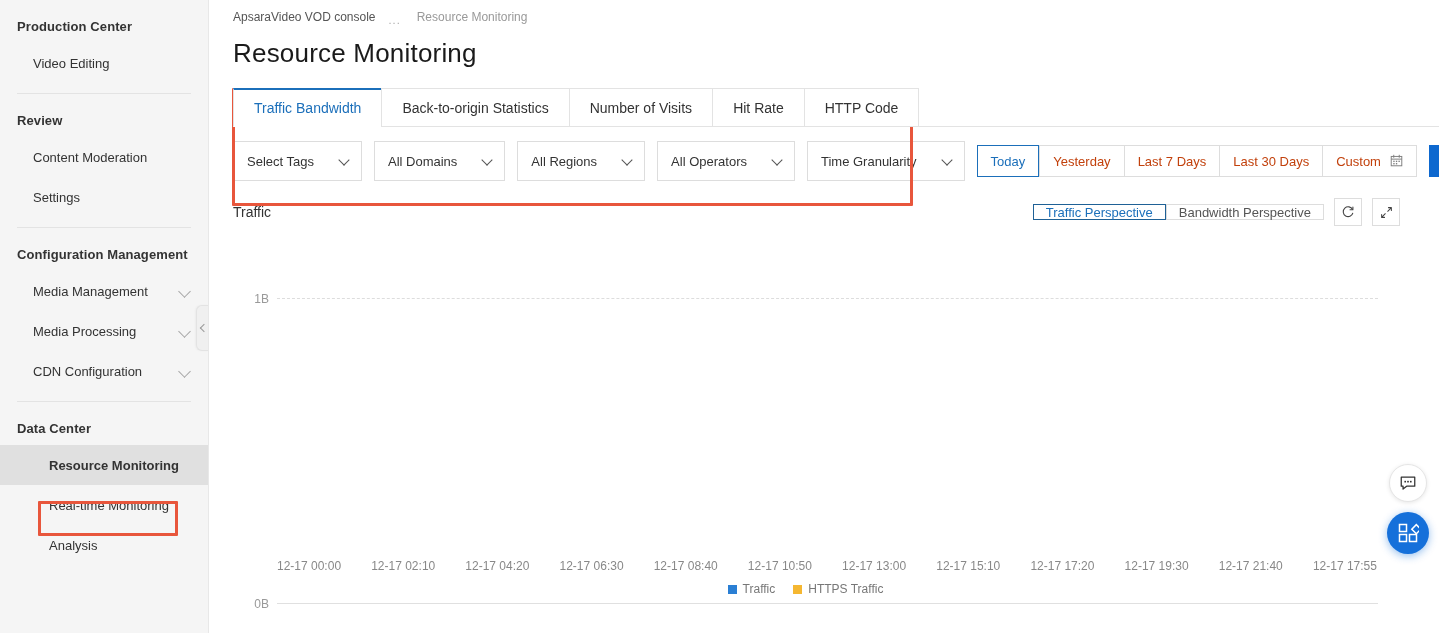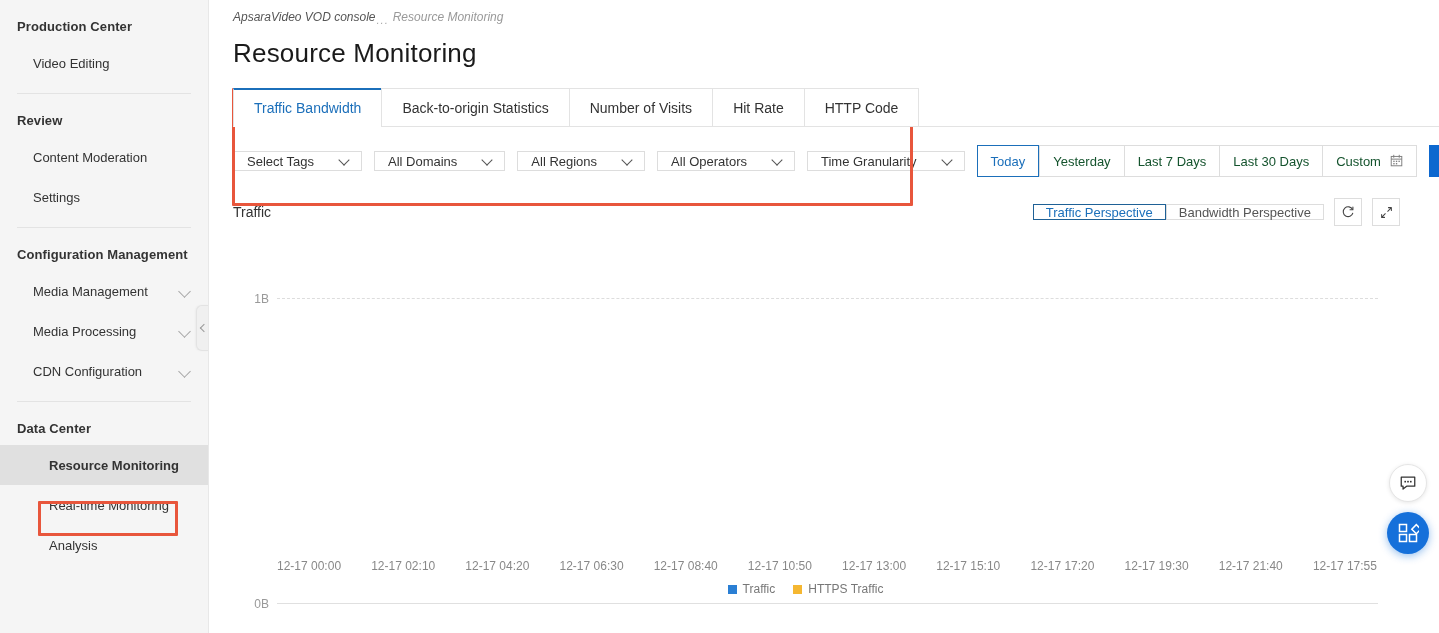--- a/index.html
+++ b/index.html
@@ -64,22 +64,22 @@
   .collapse-handle i {
     display: block; width: 6px; height: 6px;
     border-left: 1.4px solid #999; border-bottom: 1.4px solid #999;
     transform: rotate(45deg); margin-left: 2px;
   }
 
   
   .main { flex: 1; position: relative; padding: 0 0 0 24px; overflow: hidden; }
 
   .breadcrumb {
-    display: flex; align-items: center; gap: 0;
-    font-size: 12px; color: #888; padding-top: 17px; height: 14px; font-style: italic;
+    display: flex; align-items: center; gap: 12px;
+    font-size: 12px; color: #888; padding-top: 17px; height: 14px;
   }
   .breadcrumb .crumb-root { color: #555; }
   .breadcrumb .crumb-dots {
     color: #aaa; letter-spacing: 1px; margin: 5px 4px 0 1px; font-size: 11px;
   }
   .breadcrumb .crumb-cur { color: #999; }
 
   .page-title {
     font-size: 26px; font-weight: normal; color: #1a1a1a;
     margin-top: 21px; letter-spacing: .2px;
@@ -104,38 +104,38 @@
   }
   .tab:last-child { border-right: 1px solid #e3e3e3; }
   .tab.active {
     color: #1b6fba; border-top: 2px solid #1b6fba;
     border-bottom: 1px solid #fff; z-index: 3;
   }
 
   
   .filterbar { display: flex; align-items: center; margin-top: 18px; height: 32px; }
   .fselect {
-    height: 20px; display: flex; align-items: center; gap: 26px;
+    height: 40px; display: flex; align-items: center; gap: 26px;
     padding: 0 11px 0 13px; font-size: 13px; color: #333;
     border: 1px solid #ddd; background: #fff; cursor: pointer;
     margin-right: 12px; white-space: nowrap;
   }
   .fselect .dd {
     width: 10px; height: 10px; position: relative; flex: 0 0 10px;
   }
   .fselect .dd::before {
     content: ""; position: absolute; left: 0; top: 0;
     width: 7px; height: 7px;
     border-right: 1.6px solid #555; border-bottom: 1.6px solid #555;
     transform: rotate(45deg);
   }
   .segbar { display: flex; align-items: center; }
   .seg {
     height: 32px; display: flex; align-items: center; justify-content: center;
-    padding: 0 13px; font-size: 13px; color: #14532d;
+    padding: 0 13px; font-size: 13px; color: #c2410c;
     border: 1px solid #ddd; border-right: none; background: #fff;
     cursor: pointer; white-space: nowrap;
   }
   .seg:last-child { border-right: 1px solid #ddd; }
   .seg.active {
     color: #1b6fba; border: 1px solid #1b6fba; position: relative; z-index: 2;
   }
   .seg .cal { margin-left: 9px; font-size: 13px; line-height: 1; opacity: .75; }
   .btn-query {
     height: 32px; min-width: 70px; margin-left: 12px;

